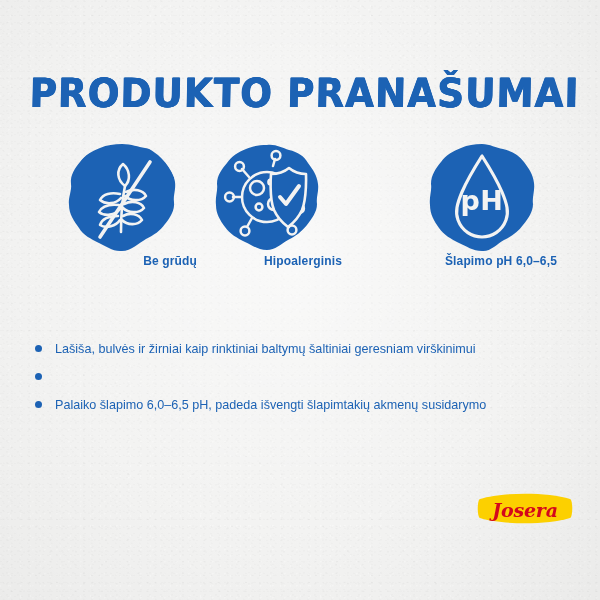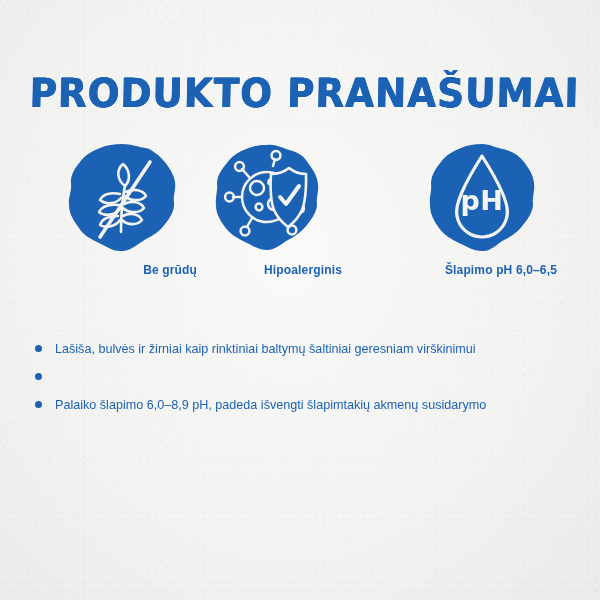--- a/index.html
+++ b/index.html
@@ -81,21 +81,21 @@
     text-align: right;
   }
   .badge-disc {
     position: relative;
     width: 112px;
     height: 112px;
     margin: 0 auto;
   }
   .badge-disc svg { display: block; }
   .badge-label {
-    margin-top: 9px;
+    margin-top: 0;
     font-size: 12px;
     font-weight: bold;
     color: #1c62b4;
     letter-spacing: .15px;
     white-space: nowrap;
   }
 
   
   #bullets {
     position: absolute;
@@ -264,18 +264,26 @@
   <div id="bullets">
     <div class="bullet-row">
       <span class="bullet-dot"></span>
       <span class="bullet-text">Lašiša, bulvės ir žirniai kaip rinktiniai baltymų šaltiniai geresniam virškinimui</span>
     </div>
     <div class="bullet-row">
       <span class="bullet-dot"></span>
     </div>
     <div class="bullet-row">
       <span class="bullet-dot"></span>
-      <span class="bullet-text">Palaiko šlapimo 6,0–8,9 pH, padeda išvengti šlapimtakių akmenų susidarymo</span>
+      <span class="bullet-text">Palaiko šlapimo 6,0–6,5 pH, padeda išvengti šlapimtakių akmenų susidarymo</span>
     </div>
   </div>
 
+  <div id="logo">
+    <svg width="102" height="47" viewBox="0 0 102 47" aria-hidden="true">
+
+      <path d="M6 14 C28 7 74 7 96 14 C99 15 99 32 96 33 C74 40 28 40 6 33 C3 32 3 15 6 14 Z" fill="#fcd000"></path>
+
+      <text x="51" y="31.5" text-anchor="middle" font-family="DejaVu Serif, serif" font-size="19" font-weight="bold" font-style="italic" fill="#d4071c" letter-spacing="-0.2">Josera</text>
+    </svg>
+  </div>
 
 </div>
 
 </body></html>

